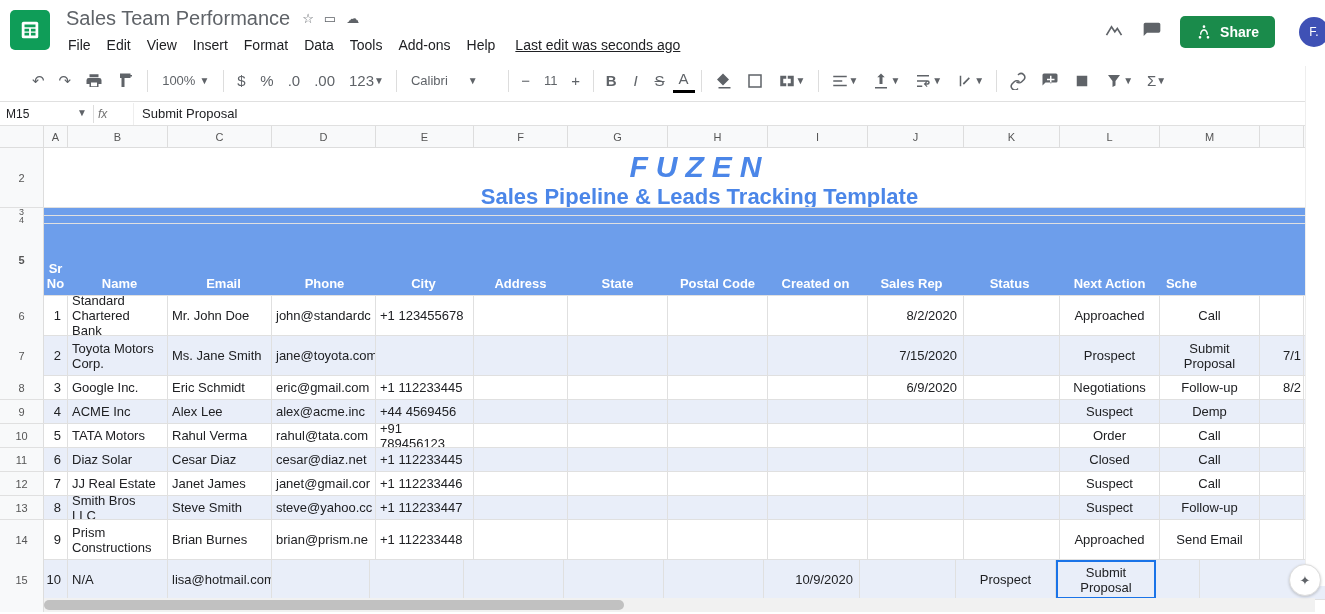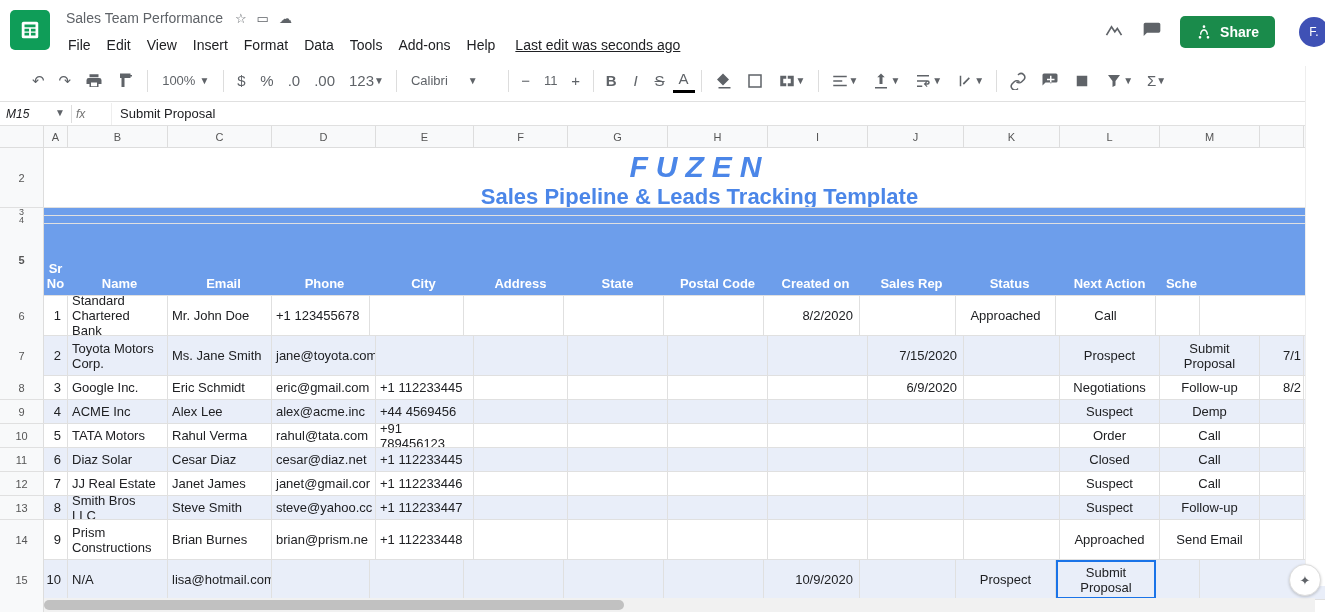--- a/index.html
+++ b/index.html
@@ -2,40 +2,40 @@
 <html><head>
 <meta charset="utf-8">
 <style>
 * { margin:0; padding:0; box-sizing:border-box; font-family:Arial,sans-serif; }
 body { background:#fff; width:1325px; height:614px; overflow:hidden; position:relative; font-size:13px; color:#202124; }
 .top-bar { display:flex; align-items:flex-start; padding:6px 10px 0 10px; height:62px; }
 .logo-box { width:40px; height:40px; background:#0f9d58; border-radius:5px; display:flex; align-items:center; justify-content:center; margin-right:10px; margin-top:4px; }
 .logo-box svg { width:22px; height:28px; fill:#fff; }
 .title-area { flex:1; }
 .doc-title-row { display:flex; align-items:center; height:24px; }
-.doc-title { font-size:14px; color:#5f6368; padding:2px 6px; }
+.doc-title { font-size:20px; color:#5f6368; padding:2px 6px; }
 .title-icons { display:flex; gap:10px; margin-left:6px; color:#5f6368; }
 .title-icons span { cursor:pointer; }
 .menu-row { display:flex; align-items:center; height:26px; margin-top:2px; }
 .menu-row span { padding:4px 8px; color:#202124; font-size:14px; cursor:pointer; }
 .last-edit { color:#777; text-decoration:underline; font-size:14px; margin-left:4px; cursor:pointer; }
 .right-actions { display:flex; align-items:center; gap:18px; margin-top:10px; }
 .right-actions .ic { color:#5f6368; cursor:pointer; }
 .share-btn { background:#1a8b4b; color:#fff; padding:8px 16px; border-radius:5px; font-weight:bold; font-size:14px; display:flex; align-items:center; gap:8px; cursor:pointer; }
 .avatar { width:30px; height:30px; border-radius:50%; background:#3f51b5; color:#fff; display:flex; align-items:center; justify-content:center; font-size:12px; margin-left:6px; margin-right:-14px;}
 .toolbar { display:flex; align-items:center; gap:2px; padding:4px 8px 6px 26px; border-bottom:1px solid #e0e0e0; height:40px; color:#5f6368; }
 .tb { padding:4px 6px; cursor:pointer; display:flex; align-items:center; justify-content:center; min-width:22px; font-size:15px; }
 .tb svg { width:18px; height:18px; fill:#5f6368; }
 .sep { width:1px; height:22px; background:#ddd; margin:0 4px; }
 .zoom { font-size:13px; padding:4px 8px; display:flex; align-items:center; gap:4px;}
 .font-sel { font-size:13px; padding:2px 24px 2px 8px; border:none; display:flex; align-items:center; gap:20px;justify-content:center;}
 .dd { font-size:10px; color:#5f6368;}
 .fontsize { width:24px; text-align:center; font-size:13px;}
 .name-fx { display:flex; align-items:center; border-bottom:1px solid #e0e0e0; height:24px; }
-.name-box { width:72px; border-right:1px solid #ddd; font-size:12px; padding:2px 6px; display:flex; align-items:flex-start; justify-content:space-between;font-style:italic;}
+.name-box { width:94px; border-right:1px solid #ddd; font-size:12px; padding:2px 6px; display:flex; align-items:flex-start; justify-content:space-between;}
 .fx-lbl { width:40px; font-style:italic; color:#737373; font-size:12px; border-right:1px solid #eee; padding:4px;}
 .fx-val { padding:2px 8px; font-size:13px; }
 .grid-area { position:relative; height:486px; overflow:hidden;}
 .col-headers { display:flex; height:22px; background:#f8f9fa; border-bottom:1px solid #ddd;}
 .corner { width:44px; border-right:1px solid #ddd; background:#f8f9fa;}
 .ch { border-right:1px solid #ddd; text-align:center; font-size:11px; color:#555; line-height:22px; background:#f8f9fa;}
 .row { display:flex; border-bottom:1px solid #e0e0e0; }
 .rh { width:44px; background:#f8f9fa; border-right:1px solid #ddd; text-align:center; font-size:11px; color:#555; display:flex; align-items:center; justify-content:center;}
 .cell { border-right:1px solid #e0e0e0; padding:2px 4px; font-size:13px; overflow:hidden; white-space:nowrap; display:flex; align-items:center;}
 .cA{width:24px}.cB{width:100px}.cC{width:104px}.cD{width:104px}.cE{width:98px}.cF{width:94px}.cG{width:100px}.cH{width:100px}.cI{width:100px}.cJ{width:96px}.cK{width:96px}.cL{width:100px}.cM{width:100px}.cN{width:44px}
@@ -281,20 +281,21 @@
         <div class="cell cK">Sales Rep</div>
         <div class="cell cL">Status</div>
         <div class="cell cM">Next Action</div>
         <div class="cell cN">Sche</div>
       </div>
       <div class="row data-row tall">
         <div class="rh" style="height: 40px;">6</div>
         <div class="cell cA">1</div>
         <div class="cell cB">Standard Chartered Bank</div>
         <div class="cell cC">Mr. John Doe</div>
+        <div class="cell cD">john@standardc</div>
         <div class="cell cE">+1 123455678</div>
         <div class="cell cF"></div>
         <div class="cell cG"></div>
         <div class="cell cH"></div>
         <div class="cell cI"></div>
         <div class="cell cJ">8/2/2020</div>
         <div class="cell cK"></div>
         <div class="cell cL">Approached</div>
         <div class="cell cM" style="white-space: normal; text-align: center;">Call</div>
         <div class="cell cN"></div>

